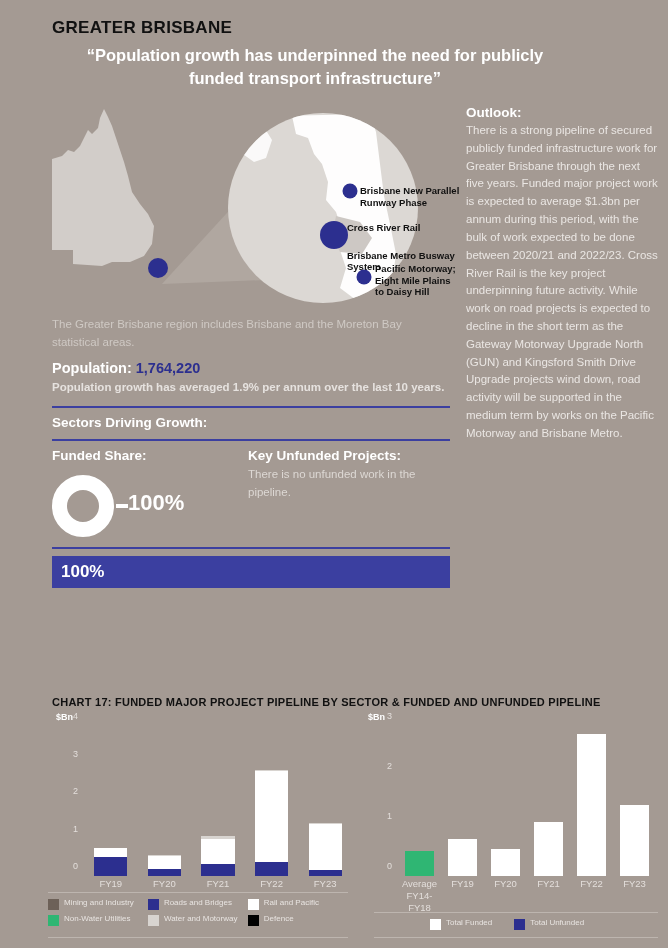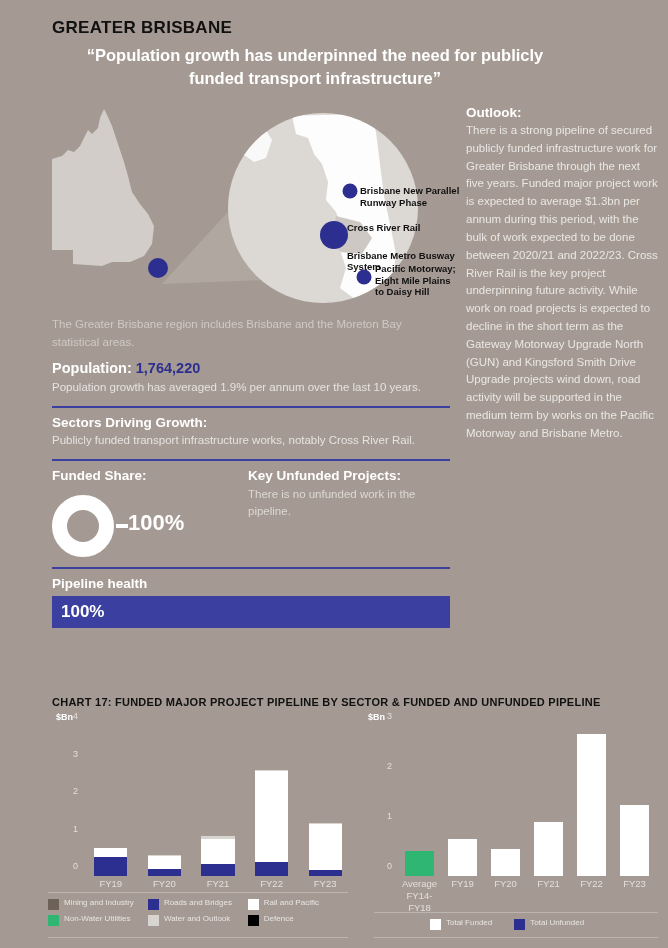--- a/index.html
+++ b/index.html
@@ -41,21 +41,21 @@
     position: absolute; left: 52px; top: 316px; width: 400px;
     font-size: 11.5px; line-height: 1.55; color: #cfc9c4;
   }
 
   
   .stats { position: absolute; left: 52px; top: 360px; width: 398px; }
 
   .pop-line { font-size: 14.5px; font-weight: bold; color: #ffffff; }
   .pop-line .num { color: #2c2f8f; }
   .pop-sub {
-    margin-top: 3px; font-size: 11.5px; line-height: 1.55; color: #e6e2df;
+    margin-top: 3px; font-size: 11.5px; line-height: 1.55; color: #e6e2df; font-weight: bold;
   }
   .rule { height: 2px; background: #3b3fa0; margin: 9px 0 7px 0; }
 
   .sec-head { font-size: 13.5px; font-weight: bold; color: #ffffff; }
   .sec-body { margin-top: 2px; font-size: 11.5px; line-height: 1.55; color: #e6e2df; }
 
   .two-col { position: relative; display: flex; }
   .col-left { width: 196px; }
   .col-right { width: 202px; }
 
@@ -190,42 +190,40 @@
   <div class="stats">
     <div class="pop-line">
       <span>Population:</span>
       <span class="num">1,764,220</span>
     </div>
     <div class="pop-sub">Population growth has averaged 1.9% per annum over the last 10 years.</div>
 
     <div class="rule"></div>
 
     <div class="sec-head">Sectors Driving Growth:</div>
-    <div class="sec-body">Publicly funded transport infrastructure works, notably Cross River Rail.</div>
 
     <div class="rule"></div>
 
     <div class="two-col">
       <div class="col-left">
         <div class="sec-head">Funded Share:</div>
         <div class="donut-row">
           <div class="donut"></div>
           <div class="donut-stem"></div>
           <div class="donut-pct">100%</div>
         </div>
       </div>
       <div class="col-right">
         <div class="sec-head">Key Unfunded Projects:</div>
         <div class="unf-body">There is no unfunded work in the pipeline.</div>
       </div>
     </div>
 
     <div class="rule" style="margin-top:2px;"></div>
 
-    <div class="ph-head">Pipeline health</div>
     <div class="ph-bar">
       <span>100%</span>
     </div>
   </div>
 
   <div class="chart-title">CHART 17: FUNDED MAJOR PROJECT PIPELINE BY SECTOR &amp; FUNDED AND UNFUNDED PIPELINE</div>
 
   <div class="chart-wrap chart-left">
     <div class="axis-unit" style="left:12px;">$Bn</div>
     <div class="plot plot-left" id="plot-left">
@@ -370,21 +368,21 @@
       <div class="lg-item lg-left-item">
         <span class="swatch" style="background: rgb(255, 255, 255);"></span>
         <span class="lg-text">Rail and Pacific</span>
       </div>
       <div class="lg-item lg-left-item">
         <span class="swatch" style="background: rgb(47, 182, 115);"></span>
         <span class="lg-text">Non-Water Utilities</span>
       </div>
       <div class="lg-item lg-left-item">
         <span class="swatch" style="background: rgb(216, 212, 208);"></span>
-        <span class="lg-text">Water and Outlook</span>
+        <span class="lg-text">Water and Motorway</span>
       </div>
       <div class="lg-item lg-left-item">
         <span class="swatch" style="background: rgb(0, 0, 0);"></span>
         <span class="lg-text">Defence</span>
       </div>
     </div>
   <div class="legend legend-right" id="legend-right">
       <div class="lg-item lg-right-item">
         <span class="swatch" style="background: rgb(255, 255, 255);"></span>
         <span class="lg-text">Total Funded</span>

